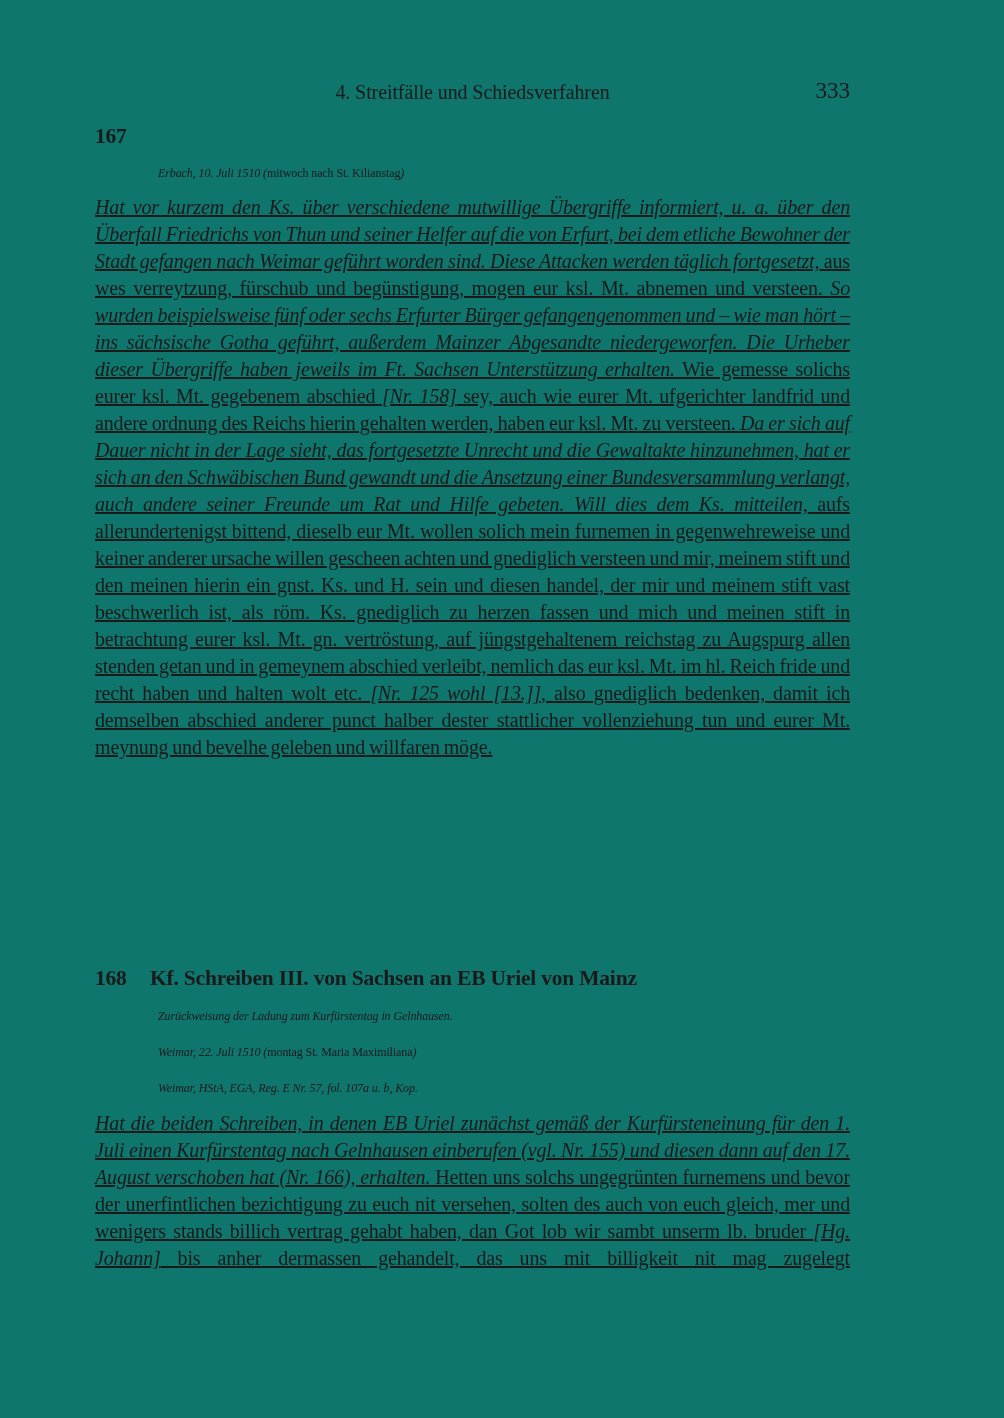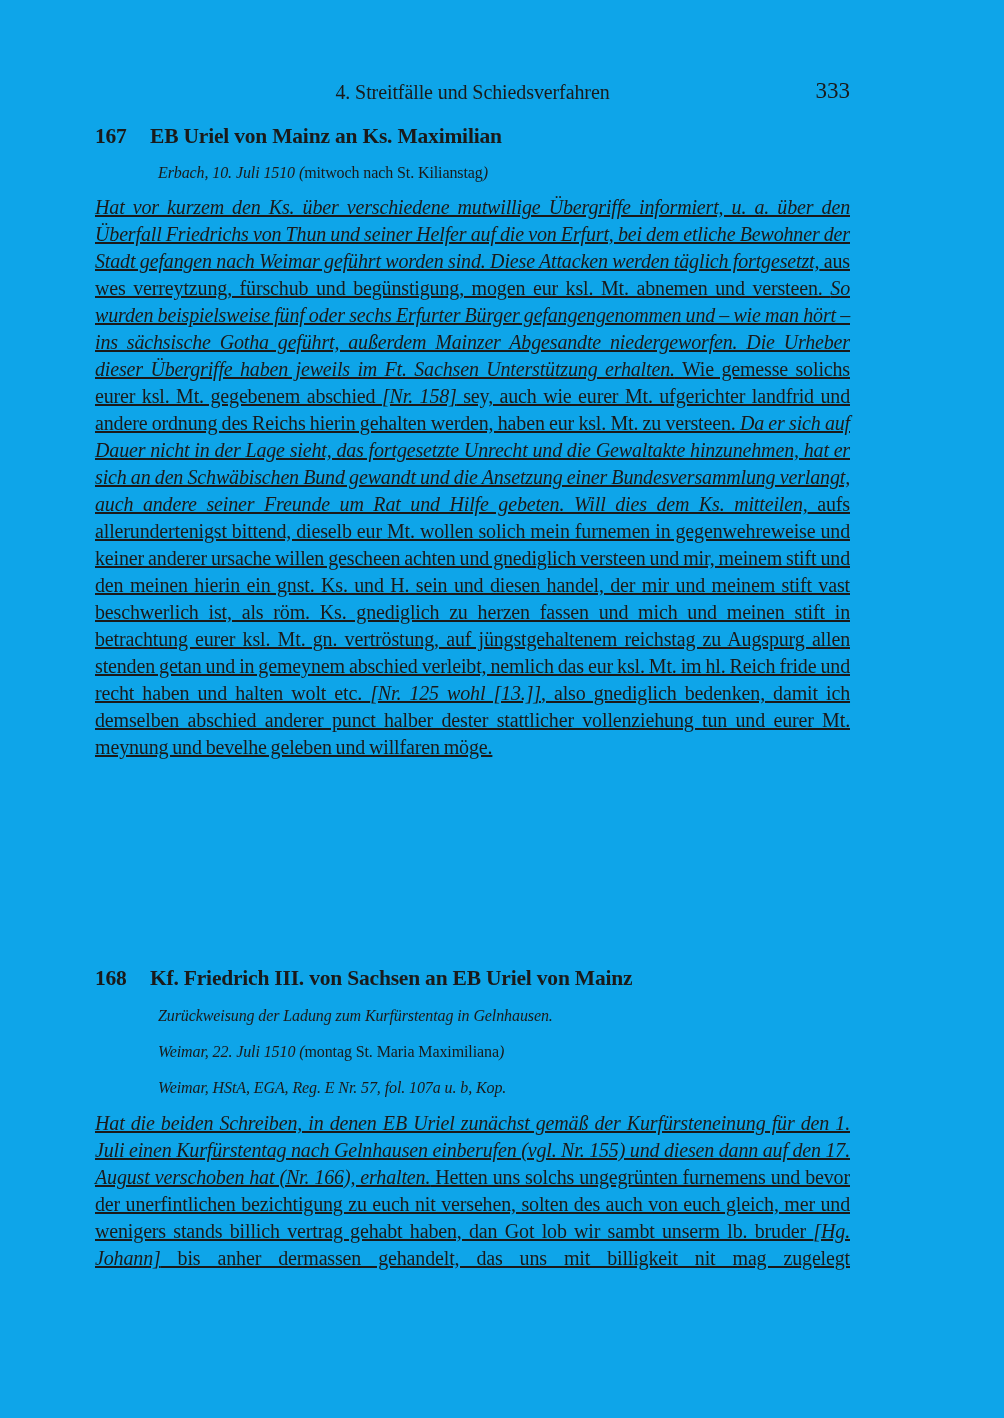--- a/index.html
+++ b/index.html
@@ -59,21 +59,21 @@
     font-size: 21.5px;
     line-height: 28px;
     letter-spacing: -0.2px;
   }
   .num {
     flex: none;
     width: 55px;
   }
   .headnote {
     margin: 6px 0 0 63px;
-    font-size: 16px;
+    font-size: 12px;
     letter-spacing: -0.1px;
   }
   .head-line { line-height: 34px; }
   .entry:nth-child(2) .head-line { line-height: 36px; }
 
   .body {
     margin: 4px 0 0 0;
     font-size: 20px;
     line-height: 27px;
     text-align: justify;
@@ -82,40 +82,39 @@
     hyphens: none;
     text-decoration: underline;
   }
   .body.justify-last { text-align-last: justify; }
   .it { font-style: italic; }
   .rm { font-style: normal; }
 </style>
 </head>
 <body>
 
-<div class="page" style="background: #0ea5e9; color: rgb(26, 26, 26);">
+<div class="page" style="background: #0f766e; color: rgb(26, 26, 26);">
   <header class="pageheader">
     <div class="section-title">4. Streitfälle und Schiedsverfahren</div>
     <div class="page-number">333</div>
   </header>
   <main class="entries">
       <article class="entry">
         <div class="title-row">
           <span class="num">167</span>
-          <span class="title">EB Uriel von Mainz an Ks. Maximilian</span>
         </div>
         <div class="headnote">
           <div class="head-line"><span class="it">Erbach, 10. Juli 1510 (</span><span class="rm">mitwoch nach St. Kilianstag</span><span class="it">)</span></div>
         </div>
         <p class="body"><span class="it">Hat vor kurzem den Ks. über verschiedene mutwillige Übergriffe informiert, u. a. über den Überfall Friedrichs von Thun und seiner Helfer auf die von Erfurt, bei dem etliche Bewohner der Stadt gefangen nach Weimar geführt worden sind. Diese Attacken werden täglich fortgesetzt,</span><span class="rm"> aus wes verreytzung, fürschub und begünstigung, mogen eur ksl. Mt. abnemen und versteen. </span><span class="it">So wurden beispielsweise fünf oder sechs Erfurter Bürger gefangengenommen und – wie man hört – ins sächsische Gotha geführt, außerdem Mainzer Abgesandte niedergeworfen. Die Urheber dieser Übergriffe haben jeweils im Ft. Sachsen Unterstützung erhalten.</span><span class="rm"> Wie gemesse solichs eurer ksl. Mt. gegebenem abschied </span><span class="it">[Nr. 158]</span><span class="rm"> sey, auch wie eurer Mt. ufgerichter landfrid und andere ordnung des Reichs hierin gehalten werden, haben eur ksl. Mt. zu versteen. </span><span class="it">Da er sich auf Dauer nicht in der Lage sieht, das fortgesetzte Unrecht und die Gewaltakte hinzunehmen, hat er sich an den Schwäbischen Bund gewandt und die Ansetzung einer Bundesversammlung verlangt, auch andere seiner Freunde um Rat und Hilfe gebeten. Will dies dem Ks. mitteilen,</span><span class="rm"> aufs allerundertenigst bittend, dieselb eur Mt. wollen solich mein furnemen in gegenwehreweise und keiner anderer ursache willen gescheen achten und gnediglich versteen und mir, meinem stift und den meinen hierin ein gnst. Ks. und H. sein und diesen handel, der mir und meinem stift vast beschwerlich ist, als röm. Ks. gnediglich zu herzen fassen und mich und meinen stift in betrachtung eurer ksl. Mt. gn. vertröstung, auf jüngstgehaltenem reichstag zu Augspurg allen stenden getan und in gemeynem abschied verleibt, nemlich das eur ksl. Mt. im hl. Reich fride und recht haben und halten wolt etc. </span><span class="it">[Nr. 125 wohl [13.]]</span><span class="rm">, also gnediglich bedenken, damit ich demselben abschied anderer punct halber dester stattlicher vollenziehung tun und eurer Mt. meynung und bevelhe geleben und willfaren möge.</span></p>
       </article>
       <article class="entry">
         <div class="title-row">
           <span class="num">168</span>
-          <span class="title">Kf. Friedrich III. von Sachsen an EB Uriel von Mainz</span>
+          <span class="title">Kf. Schreiben III. von Sachsen an EB Uriel von Mainz</span>
         </div>
         <div class="headnote">
           <div class="head-line"><span class="it">Zurückweisung der Ladung zum Kurfürstentag in Gelnhausen.</span></div>
           <div class="head-line"><span class="it">Weimar, 22. Juli 1510 (</span><span class="rm">montag St. Maria Maximiliana</span><span class="it">)</span></div>
           <div class="head-line"><span class="it">Weimar, HStA, EGA, Reg. E Nr. 57, fol. 107a u. b, Kop.</span></div>
         </div>
         <p class="body justify-last"><span class="it">Hat die beiden Schreiben, in denen EB Uriel zunächst gemäß der Kurfürsteneinung für den 1. Juli einen Kurfürstentag nach Gelnhausen einberufen (vgl. Nr. 155) und diesen dann auf den 17. August verschoben hat (Nr. 166), erhalten.</span><span class="rm"> Hetten uns solchs ungegrünten furnemens und bevor der unerfintlichen bezichtigung zu euch nit versehen, solten des auch von euch gleich, mer und wenigers stands billich vertrag gehabt haben, dan Got lob wir sambt unserm lb. bruder </span><span class="it">[Hg. Johann]</span><span class="rm"> bis anher dermassen gehandelt, das uns mit billigkeit nit mag zugelegt</span></p>
       </article>
     </main>
 </div>

